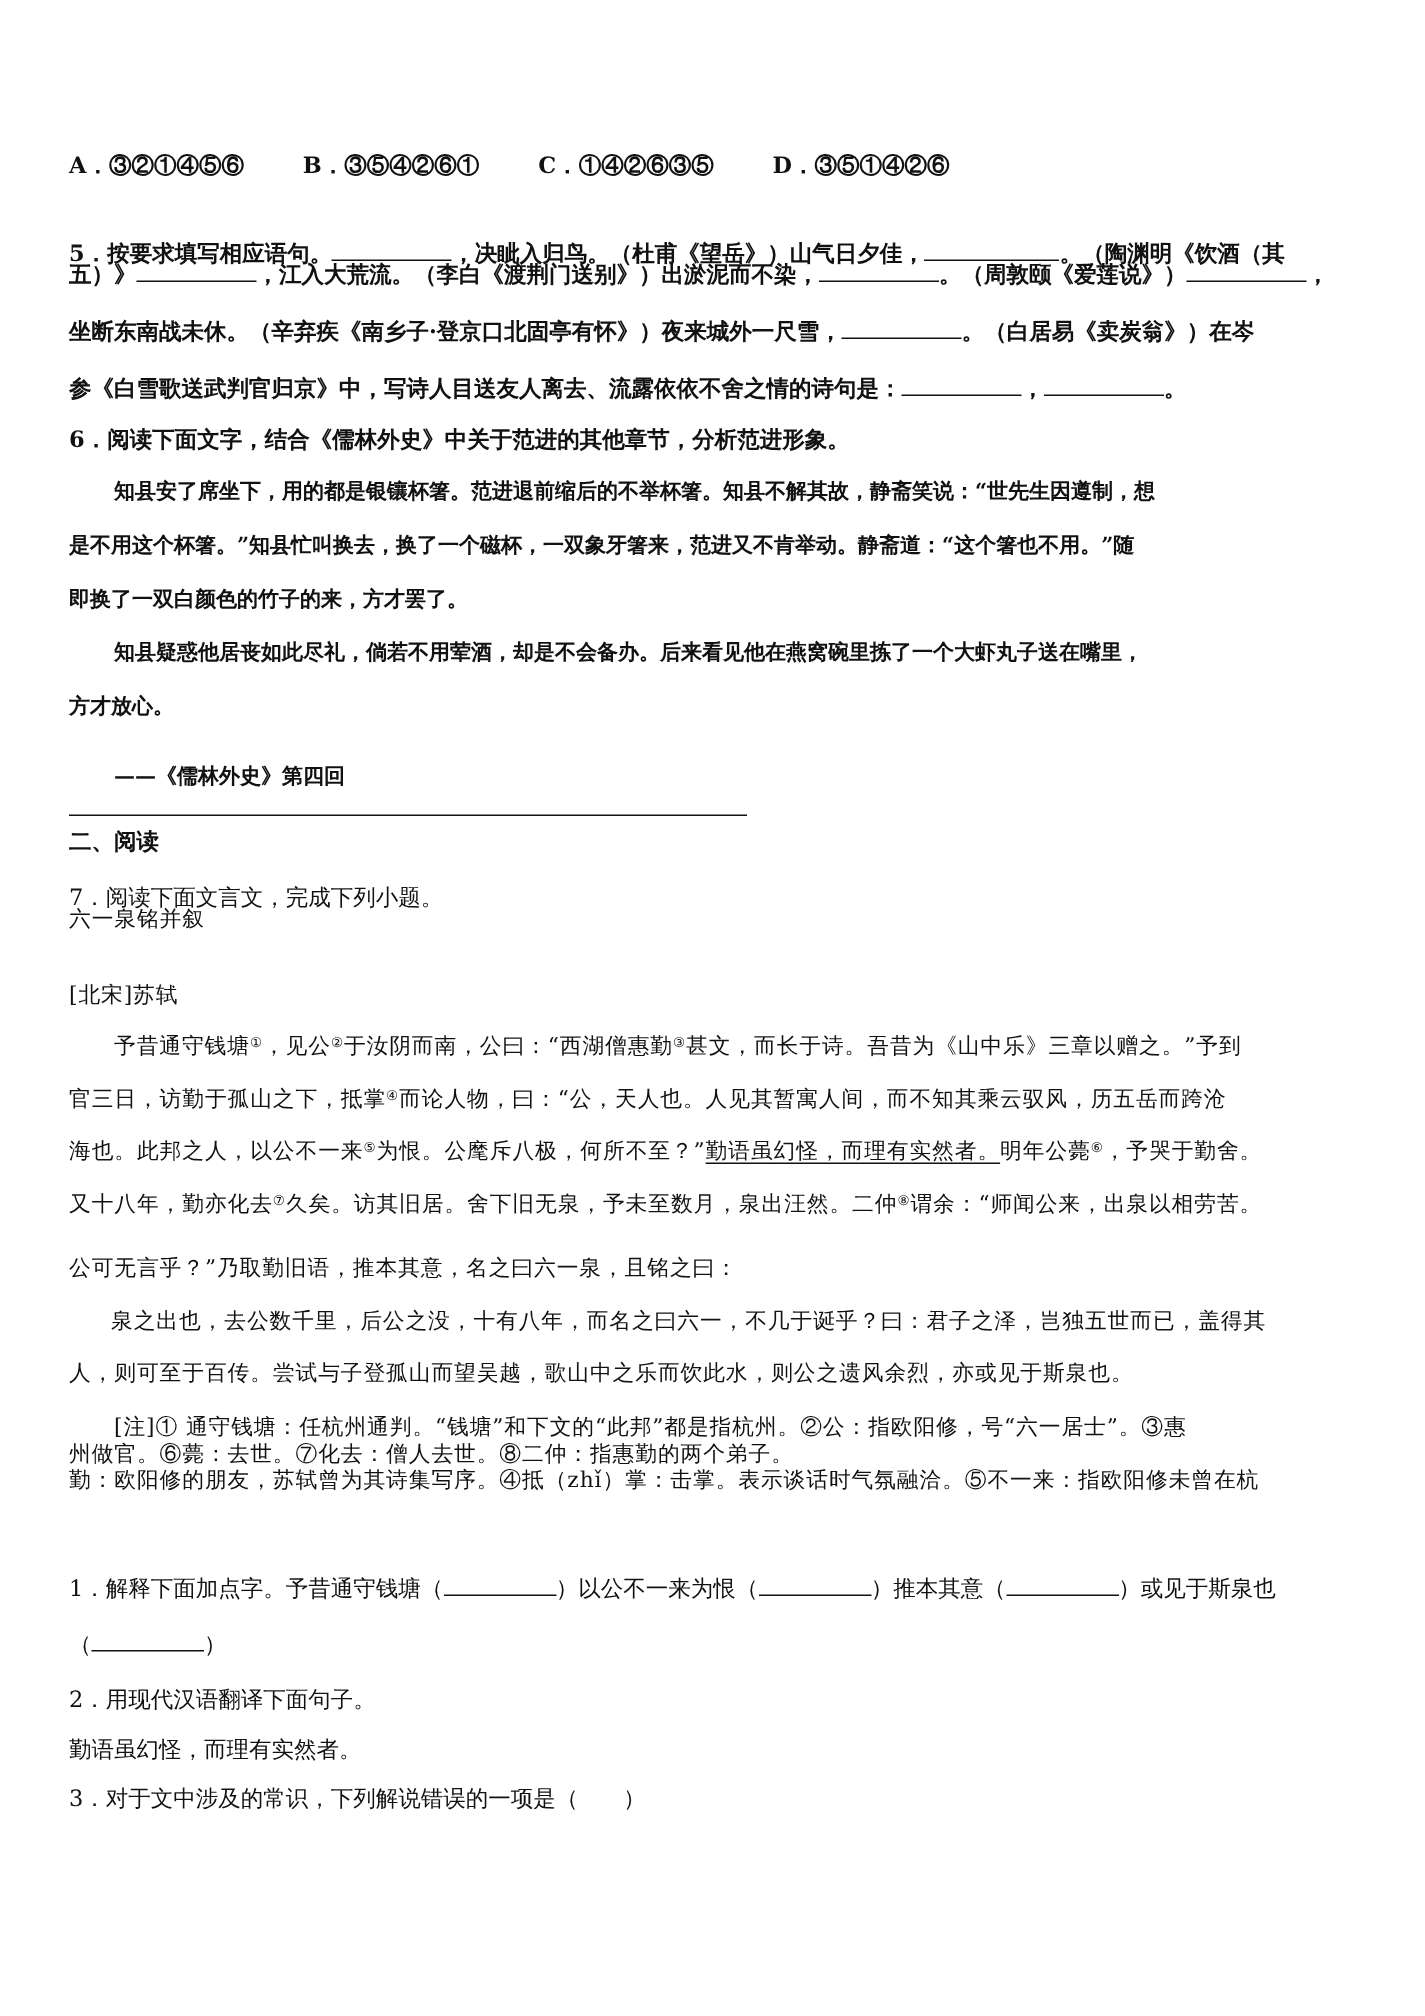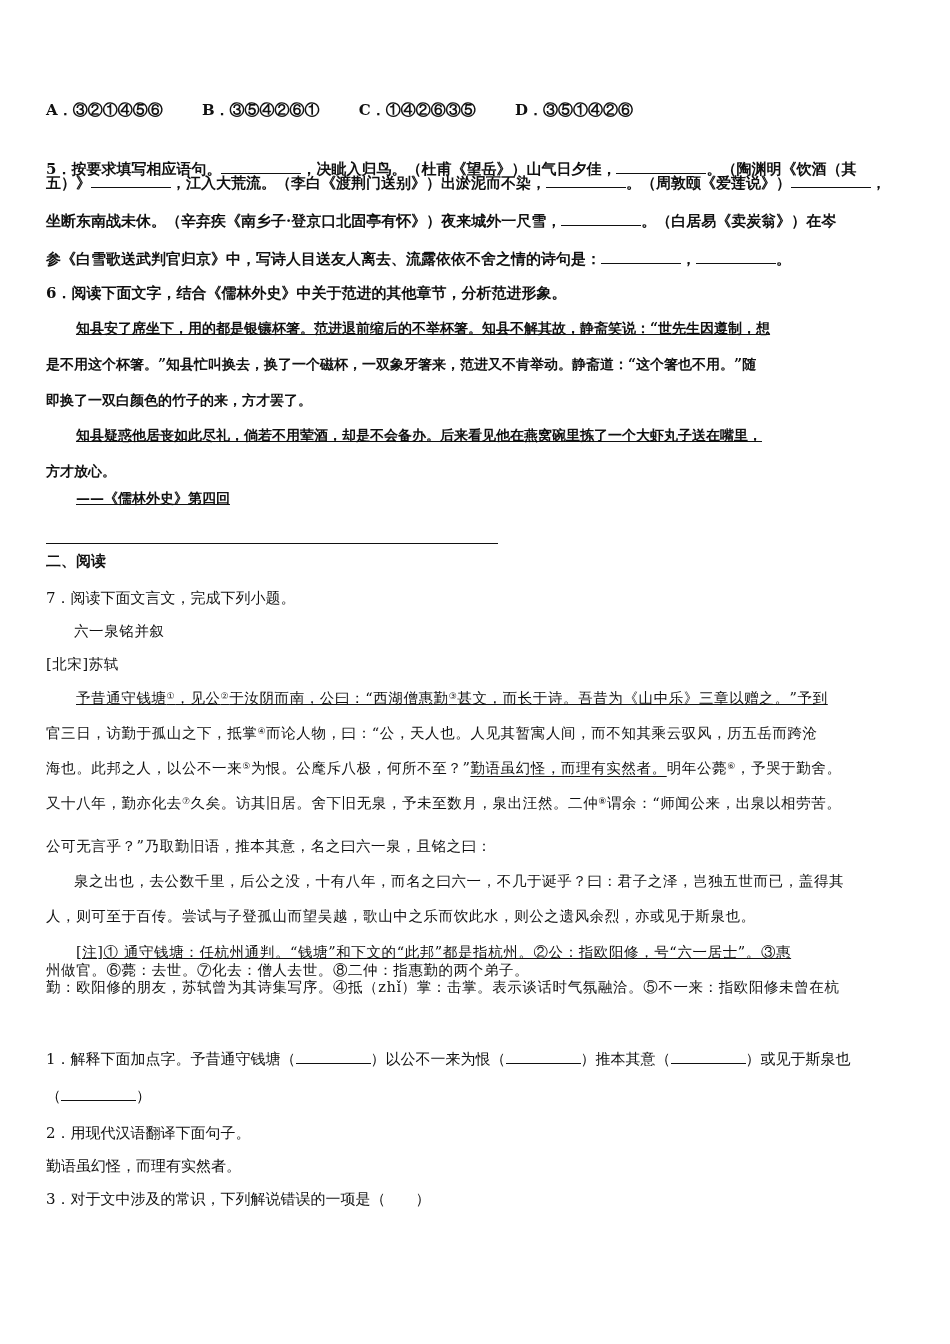--- a/index.html
+++ b/index.html
@@ -5,21 +5,21 @@
     html, body { margin: 0; padding: 0; background: #ffffff; }
     body {
       width: 950px; height: 1344px; position: relative; overflow: hidden;
       color: #111; font-family: "DejaVu Serif", "Liberation Serif", serif;
     }
     .page { position: absolute; left: 46px; top: 98px; width: 862px; }
     .line { position: absolute; left: 0; white-space: nowrap; font-size: 15px; line-height: 20px; }
     .bold { font-weight: bold; }
     .kai { font-family: "DejaVu Serif", serif; font-weight: bold; font-size: 14px; }
     .song { font-family: "DejaVu Serif", serif; font-size: 14.5px; letter-spacing: 0.6px; }
-    .ind { padding-left: 30px; text-decoration: underline; }
+    .ind { padding-left: 30px; }
     .blank { display: inline-block; border-bottom: 1px solid #111; height: 14px; vertical-align: baseline; }
     .b90 { width: 90px; }
     .b80 { width: 80px; }
     .b75 { width: 75px; }
     .sep { position: absolute; left: 0; top: 445px; width: 452px; height: 0; border-top: 1.5px solid #111; }
     .u { text-decoration: underline; text-underline-offset: 3px; }
     sup { font-size: 9px; vertical-align: top; position: relative; top: -2px; }
     .opt { display: inline-block; margin-right: 34px; }
   </style>
 </head>
@@ -46,27 +46,27 @@
   <div class="line bold" style="top:151px;">
     <span>参《白雪歌送武判官归京》中，写诗人目送友人离去、流露依依不舍之情的诗句是：</span><span class="blank b80"></span><span>，</span><span class="blank b80"></span><span>。</span>
   </div>
 
   <div class="line bold" style="top:185px;">6．阅读下面文字，结合《儒林外史》中关于范进的其他章节，分析范进形象。</div>
   <div class="line kai ind" style="top:220px;">知县安了席坐下，用的都是银镶杯箸。范进退前缩后的不举杯箸。知县不解其故，静斋笑说：“世先生因遵制，想</div>
   <div class="line kai" style="top:256px;">是不用这个杯箸。”知县忙叫换去，换了一个磁杯，一双象牙箸来，范进又不肯举动。静斋道：“这个箸也不用。”随</div>
   <div class="line kai" style="top:292px;">即换了一双白颜色的竹子的来，方才罢了。</div>
   <div class="line kai ind" style="top:327px;">知县疑惑他居丧如此尽礼，倘若不用荤酒，却是不会备办。后来看见他在燕窝碗里拣了一个大虾丸子送在嘴里，</div>
   <div class="line kai" style="top:363px;">方才放心。</div>
-  <div class="line kai ind" style="top:390px;">——《儒林外史》第四回</div>
+  <div class="line kai ind" style="top:410px;">——《儒林外史》第四回</div>
 
   <div class="sep"></div>
 
   <div class="line bold" style="top:453px;">二、阅读</div>
   <div class="line" style="top:490px;">7．阅读下面文言文，完成下列小题。</div>
-  <div class="line song" style="top:523px;margin-left:28px;">六一泉铭并叙</div>
+  <div class="line song" style="top:505px;">六一泉铭并叙</div>
   <div class="line song" style="top:556px;">[北宋]苏轼</div>
 
   <div class="line song ind" style="top:590px;">
     <span>予昔通守钱塘</span><sup>①</sup><span>，见公</span><sup>②</sup><span>于汝阴而南，公曰：“西湖僧惠勤</span><sup>③</sup><span>甚文，而长于诗。吾昔为《山中乐》三章以赠之。”予到</span>
   </div>
   <div class="line song" style="top:625px;">
     <span>官三日，访勤于孤山之下，抵掌</span><sup>④</sup><span>而论人物，曰：“公，天人也。人见其暂寓人间，而不知其乘云驭风，历五岳而跨沧</span>
   </div>
   <div class="line song" style="top:660px;text-align:center;">
     <span>海也。此邦之人，以公不一来</span><sup>⑤</sup><span>为恨。公麾斥八极，何所不至？”</span><span class="u">勤语虽幻怪，而理有实然者。</span><span>明年公薨</span><sup>⑥</sup><span>，予哭于勤舍。</span>

